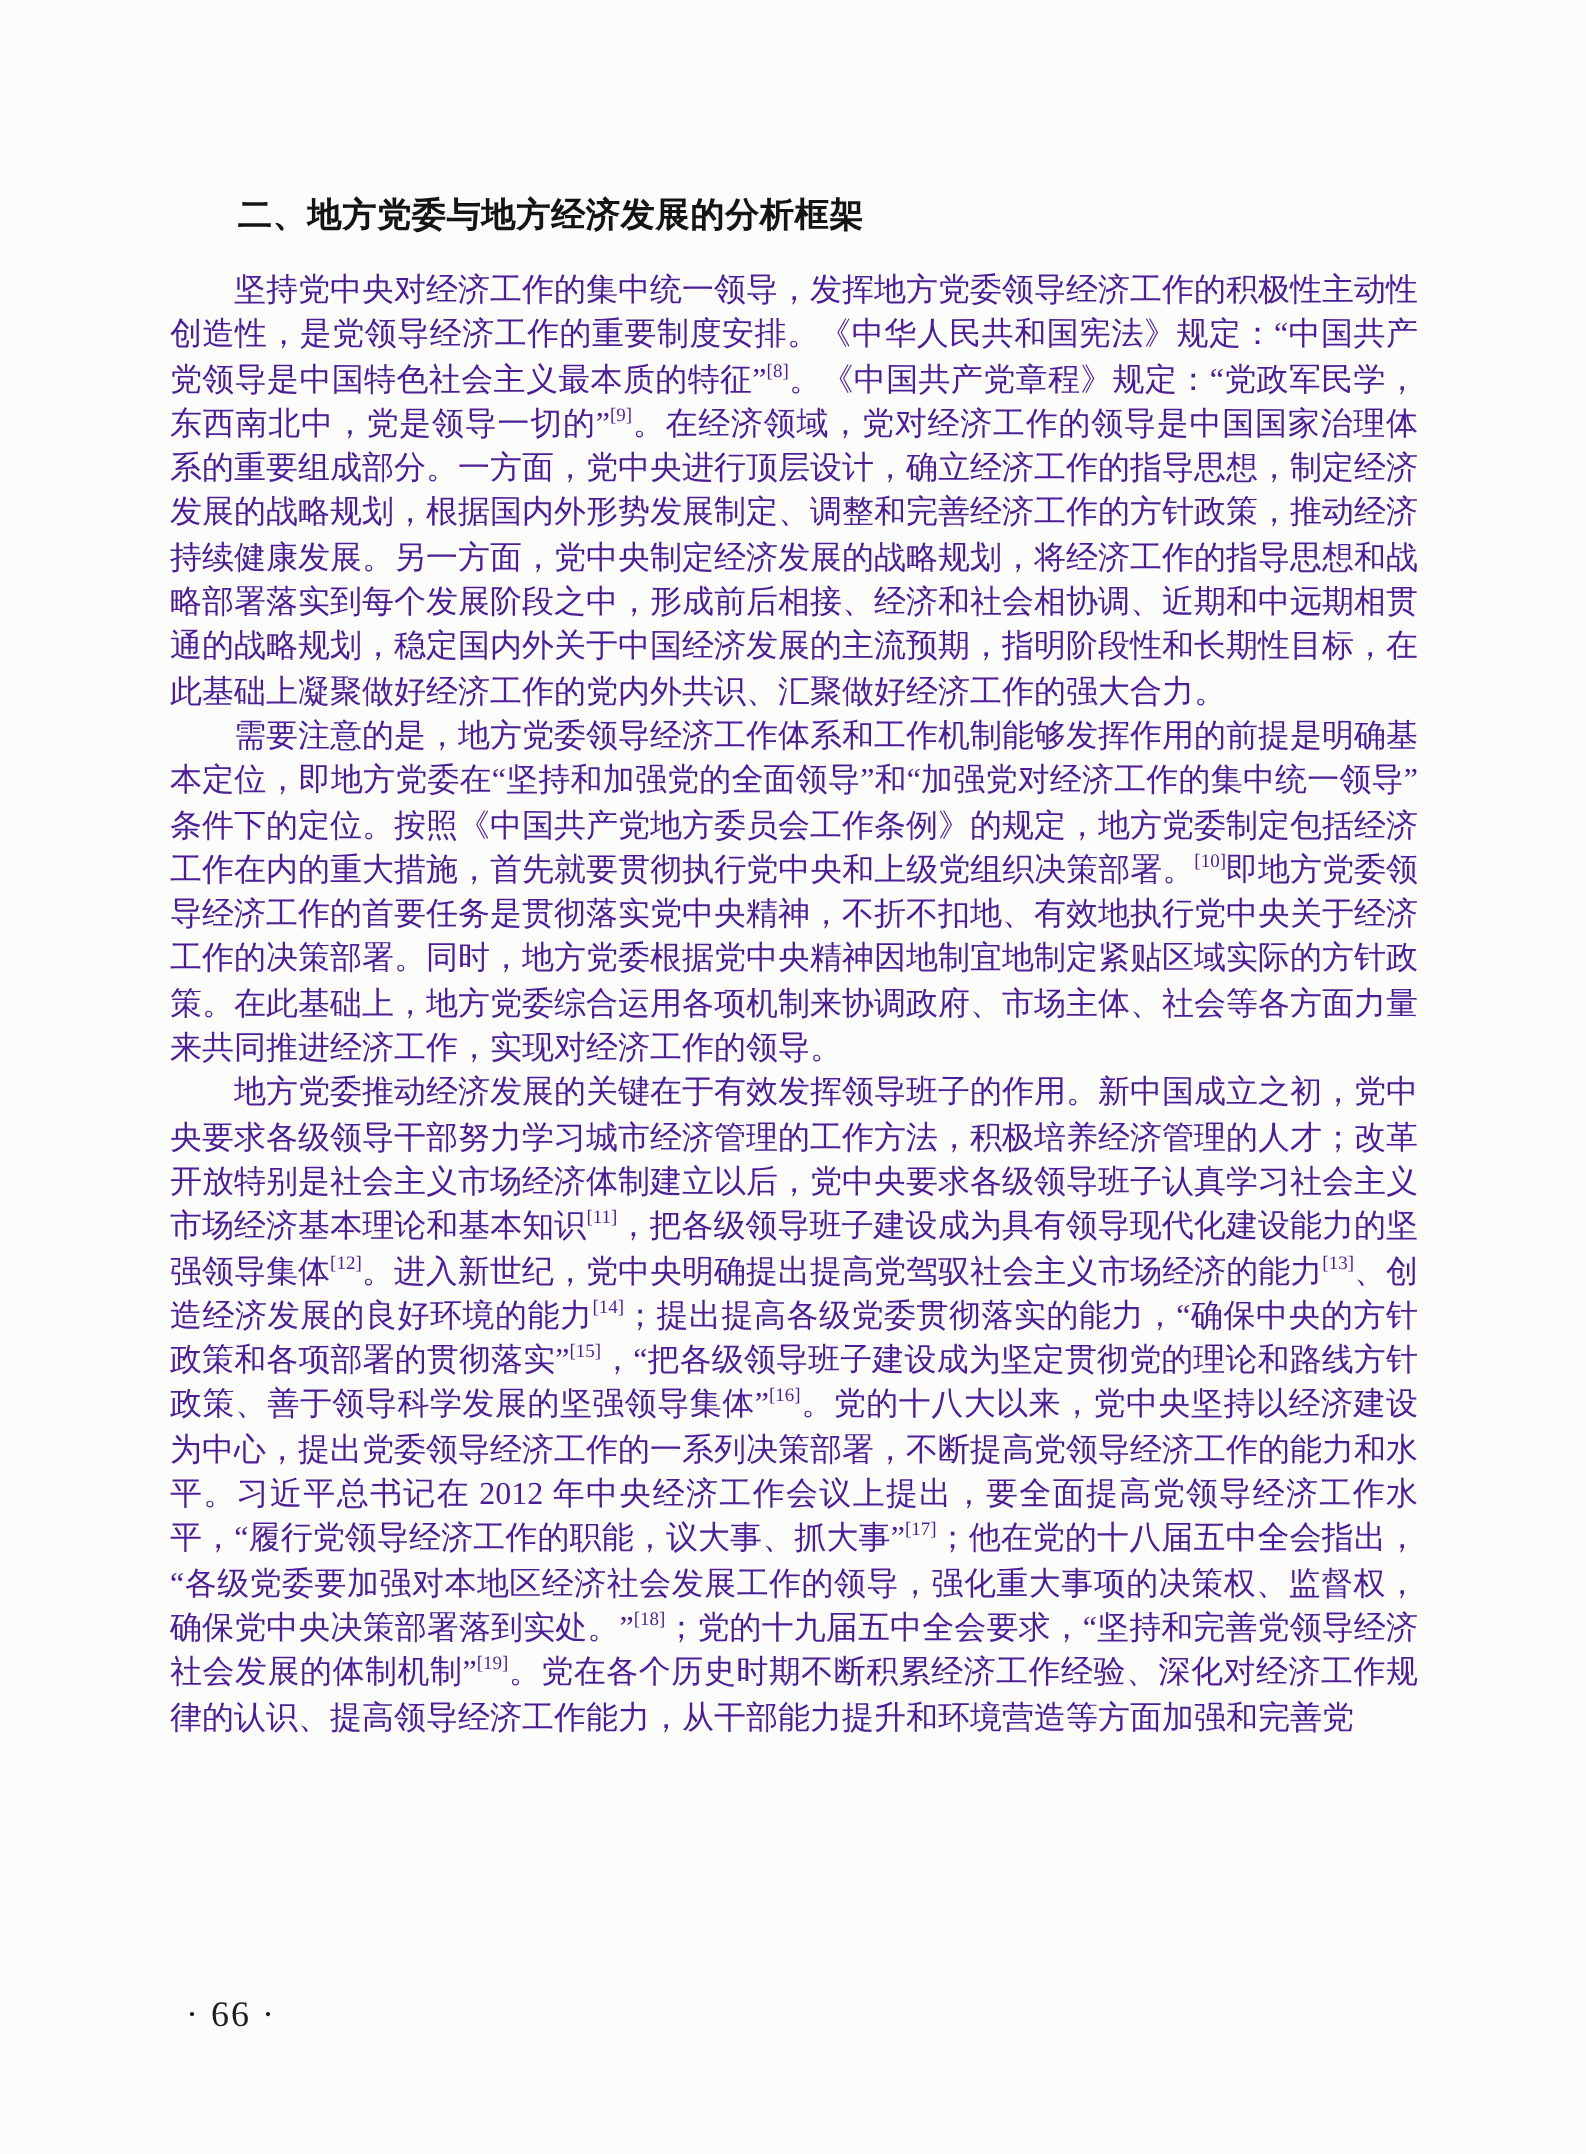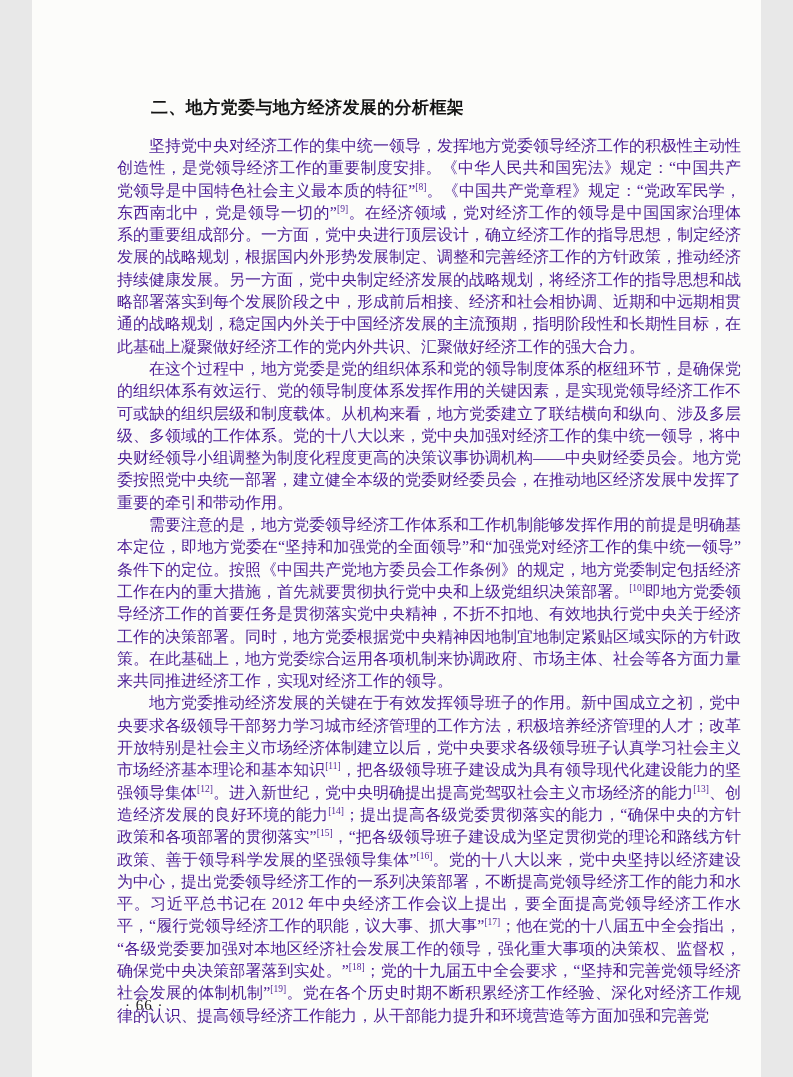--- a/index.html
+++ b/index.html
@@ -2,21 +2,21 @@
 <html lang="zh"><head>
 <meta charset="utf-8">
 <style>
   html, body {
     margin: 0;
     padding: 0;
     background: #e8e8e8;
   }
   .page {
     position: relative;
-    width: 729px;
+    width: 793px;
     height: 1077px;
     margin: 0 auto;
     background: #fcfcfa;
     color: #1c1c1c;
     overflow: hidden;
     box-sizing: border-box;
   }
   .content {
     position: absolute;
     left: 85px;
@@ -46,32 +46,31 @@
     font-size: 9.5px;
     line-height: 0;
     vertical-align: super;
     letter-spacing: 0;
   }
   .pageno {
     position: absolute;
     left: 93px;
     top: 997px;
     font-family: "Liberation Serif", "DejaVu Serif", serif;
-    font-size: 15px;
+    font-size: 18px;
     color: #1c1c1c;
     letter-spacing: 1px;
   }
 </style>
 </head>
 <body>
 
 <div class="page">
   <div class="content">
     <h2 class="heading">二、地方党委与地方经济发展的分析框架</h2>
     <div class="body" id="paragraphs">
         <p>坚持党中央对经济工作的集中统一领导，发挥地方党委领导经济工作的积极性主动性创造性，是党领导经济工作的重要制度安排。《中华人民共和国宪法》规定：“中国共产党领导是中国特色社会主义最本质的特征”<sup>[8]</sup>。《中国共产党章程》规定：“党政军民学，东西南北中，党是领导一切的”<sup>[9]</sup>。在经济领域，党对经济工作的领导是中国国家治理体系的重要组成部分。一方面，党中央进行顶层设计，确立经济工作的指导思想，制定经济发展的战略规划，根据国内外形势发展制定、调整和完善经济工作的方针政策，推动经济持续健康发展。另一方面，党中央制定经济发展的战略规划，将经济工作的指导思想和战略部署落实到每个发展阶段之中，形成前后相接、经济和社会相协调、近期和中远期相贯通的战略规划，稳定国内外关于中国经济发展的主流预期，指明阶段性和长期性目标，在此基础上凝聚做好经济工作的党内外共识、汇聚做好经济工作的强大合力。</p>
-        <p>在这个过程中，地方党委是党的组织体系和党的领导制度体系的枢纽环节，是确保党的组织体系有效运行、党的领导制度体系发挥作用的关键因素，是实现党领导经济工作不可或缺的组织层级和制度载体。从机构来看，地方党委建立了联结横向和纵向、涉及多层级、多领域的工作体系。党的十八大以来，党中央加强对经济工作的集中统一领导，将中央财经领导小组调整为制度化程度更高的决策议事协调机构——中央财经委员会。地方党委按照党中央统一部署，建立健全本级的党委财经委员会，在推动地区经济发展中发挥了重要的牵引和带动作用。</p>
         <p>需要注意的是，地方党委领导经济工作体系和工作机制能够发挥作用的前提是明确基本定位，即地方党委在“坚持和加强党的全面领导”和“加强党对经济工作的集中统一领导”条件下的定位。按照《中国共产党地方委员会工作条例》的规定，地方党委制定包括经济工作在内的重大措施，首先就要贯彻执行党中央和上级党组织决策部署。<sup>[10]</sup>即地方党委领导经济工作的首要任务是贯彻落实党中央精神，不折不扣地、有效地执行党中央关于经济工作的决策部署。同时，地方党委根据党中央精神因地制宜地制定紧贴区域实际的方针政策。在此基础上，地方党委综合运用各项机制来协调政府、市场主体、社会等各方面力量来共同推进经济工作，实现对经济工作的领导。</p>
         <p>地方党委推动经济发展的关键在于有效发挥领导班子的作用。新中国成立之初，党中央要求各级领导干部努力学习城市经济管理的工作方法，积极培养经济管理的人才；改革开放特别是社会主义市场经济体制建立以后，党中央要求各级领导班子认真学习社会主义市场经济基本理论和基本知识<sup>[11]</sup>，把各级领导班子建设成为具有领导现代化建设能力的坚强领导集体<sup>[12]</sup>。进入新世纪，党中央明确提出提高党驾驭社会主义市场经济的能力<sup>[13]</sup>、创造经济发展的良好环境的能力<sup>[14]</sup>；提出提高各级党委贯彻落实的能力，“确保中央的方针政策和各项部署的贯彻落实”<sup>[15]</sup>，“把各级领导班子建设成为坚定贯彻党的理论和路线方针政策、善于领导科学发展的坚强领导集体”<sup>[16]</sup>。党的十八大以来，党中央坚持以经济建设为中心，提出党委领导经济工作的一系列决策部署，不断提高党领导经济工作的能力和水平。习近平总书记在 2012 年中央经济工作会议上提出，要全面提高党领导经济工作水平，“履行党领导经济工作的职能，议大事、抓大事”<sup>[17]</sup>；他在党的十八届五中全会指出，“各级党委要加强对本地区经济社会发展工作的领导，强化重大事项的决策权、监督权，确保党中央决策部署落到实处。”<sup>[18]</sup>；党的十九届五中全会要求，“坚持和完善党领导经济社会发展的体制机制”<sup>[19]</sup>。党在各个历史时期不断积累经济工作经验、深化对经济工作规律的认识、提高领导经济工作能力，从干部能力提升和环境营造等方面加强和完善党</p>
       </div>
   </div>
   <div class="pageno">· 66 ·</div>
 </div>
 
 </body></html>

